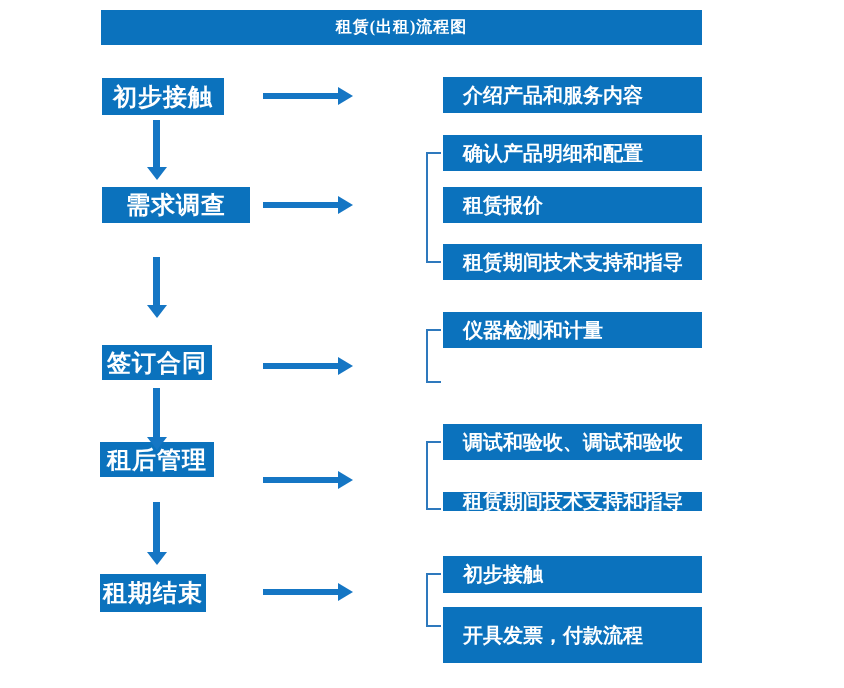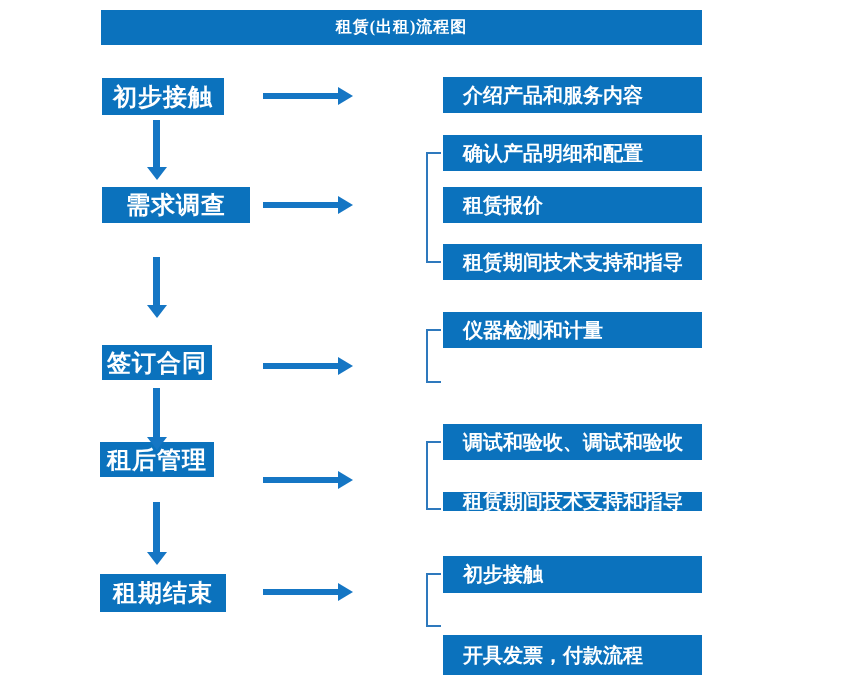--- a/index.html
+++ b/index.html
@@ -56,21 +56,21 @@
 <div class="canvas">
 
   <div class="banner">
     <span>租赁(出租)流程图</span>
   </div>
 
   <div class="lbox" style="left:102px;top:78px;width:122px;height:37px">初步接触</div>
   <div class="lbox" style="left:102px;top:187px;width:148px;height:36px">需求调查</div>
   <div class="lbox" style="left:102px;top:345px;width:110px;height:35px">签订合同</div>
   <div class="lbox" style="left:100px;top:442px;width:114px;height:35px">租后管理</div>
-  <div class="lbox" style="left:100px;top:574px;width:126px;height:38px">租期结束</div>
+  <div class="lbox" style="left:100px;top:574px;width:106px;height:38px">租期结束</div>
 
   <div class="v-arrow" style="left:147px;top:120px;height:60px">
       <div class="shaft"></div>
       <div class="head"></div>
     </div>
   <div class="v-arrow" style="left:147px;top:257px;height:61px">
       <div class="shaft"></div>
       <div class="head"></div>
     </div>
   <div class="v-arrow" style="left:147px;top:388px;height:62px">
@@ -109,15 +109,15 @@
   <div class="bracket" style="top:573px;height:54px"></div>
 
   <div class="rbox" style="top:77px;height:36px">介绍产品和服务内容</div>
   <div class="rbox" style="top:135px;height:36px">确认产品明细和配置</div>
   <div class="rbox" style="top:187px;height:36px">租赁报价</div>
   <div class="rbox" style="top:244px;height:36px">租赁期间技术支持和指导</div>
   <div class="rbox" style="top:312px;height:36px">仪器检测和计量</div>
   <div class="rbox" style="top:424px;height:36px">调试和验收、调试和验收</div>
   <div class="rbox" style="top:492px;height:19px">租赁期间技术支持和指导</div>
   <div class="rbox" style="top:556px;height:37px">初步接触</div>
-  <div class="rbox" style="top:635px;height:40px">开具发票，付款流程</div>
+  <div class="rbox" style="top:607px;height:56px">开具发票，付款流程</div>
 
 </div>
 
 </body></html>

